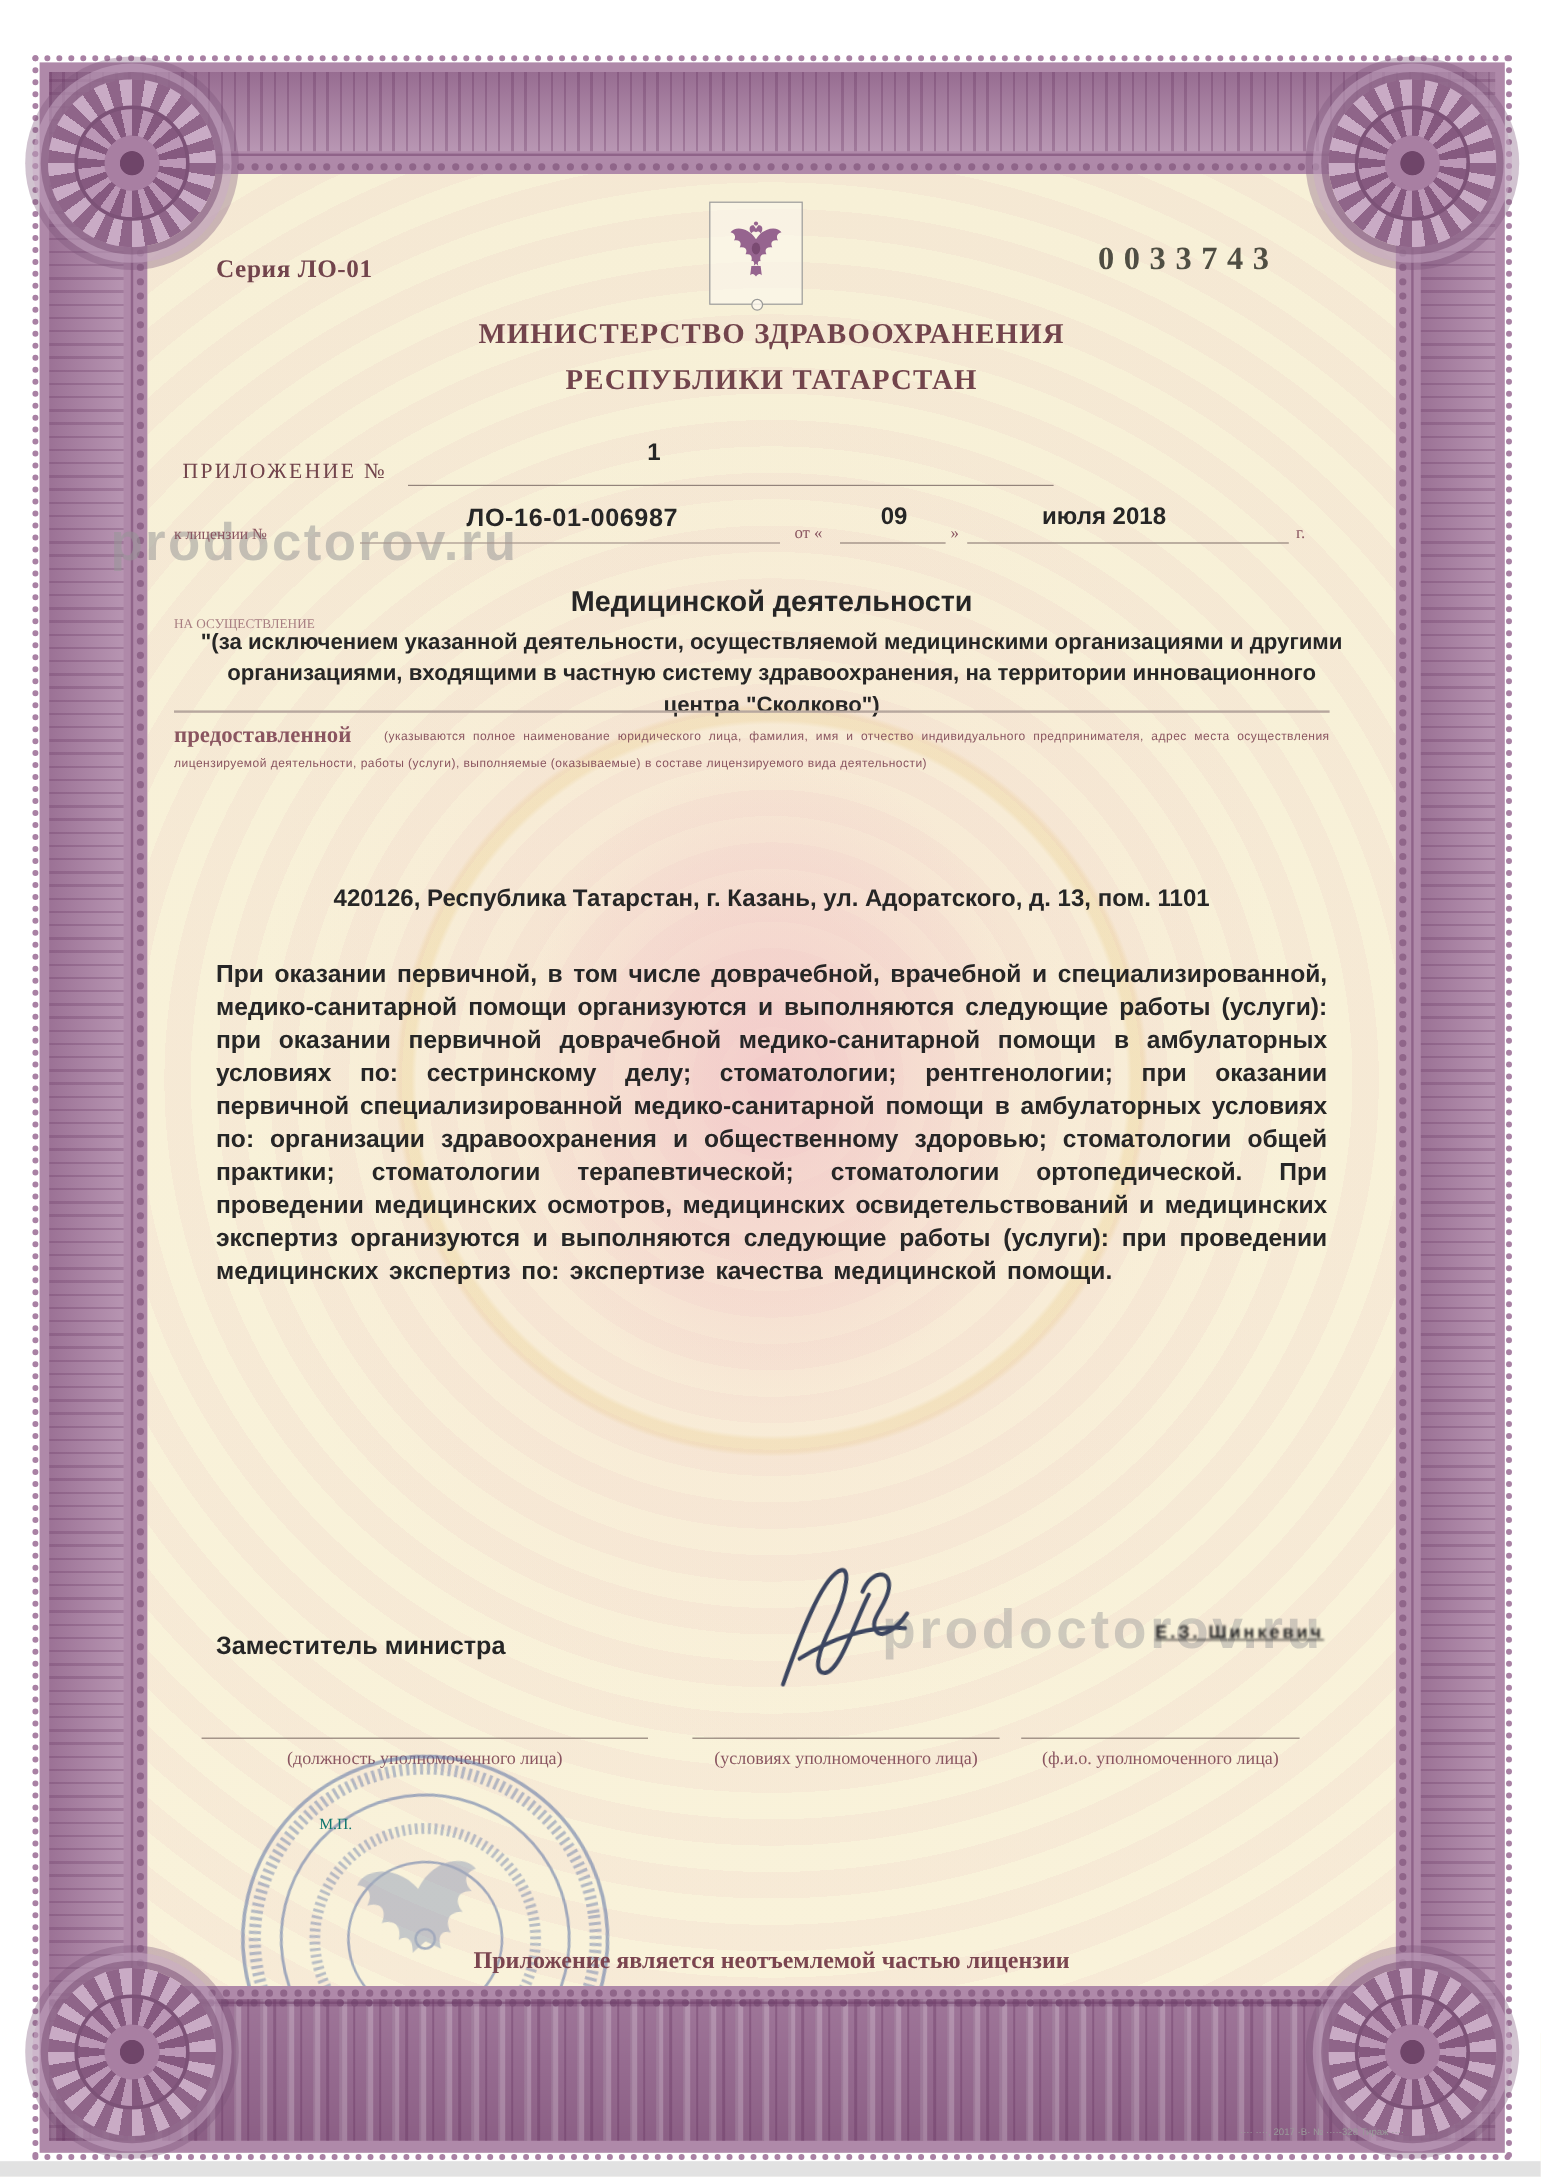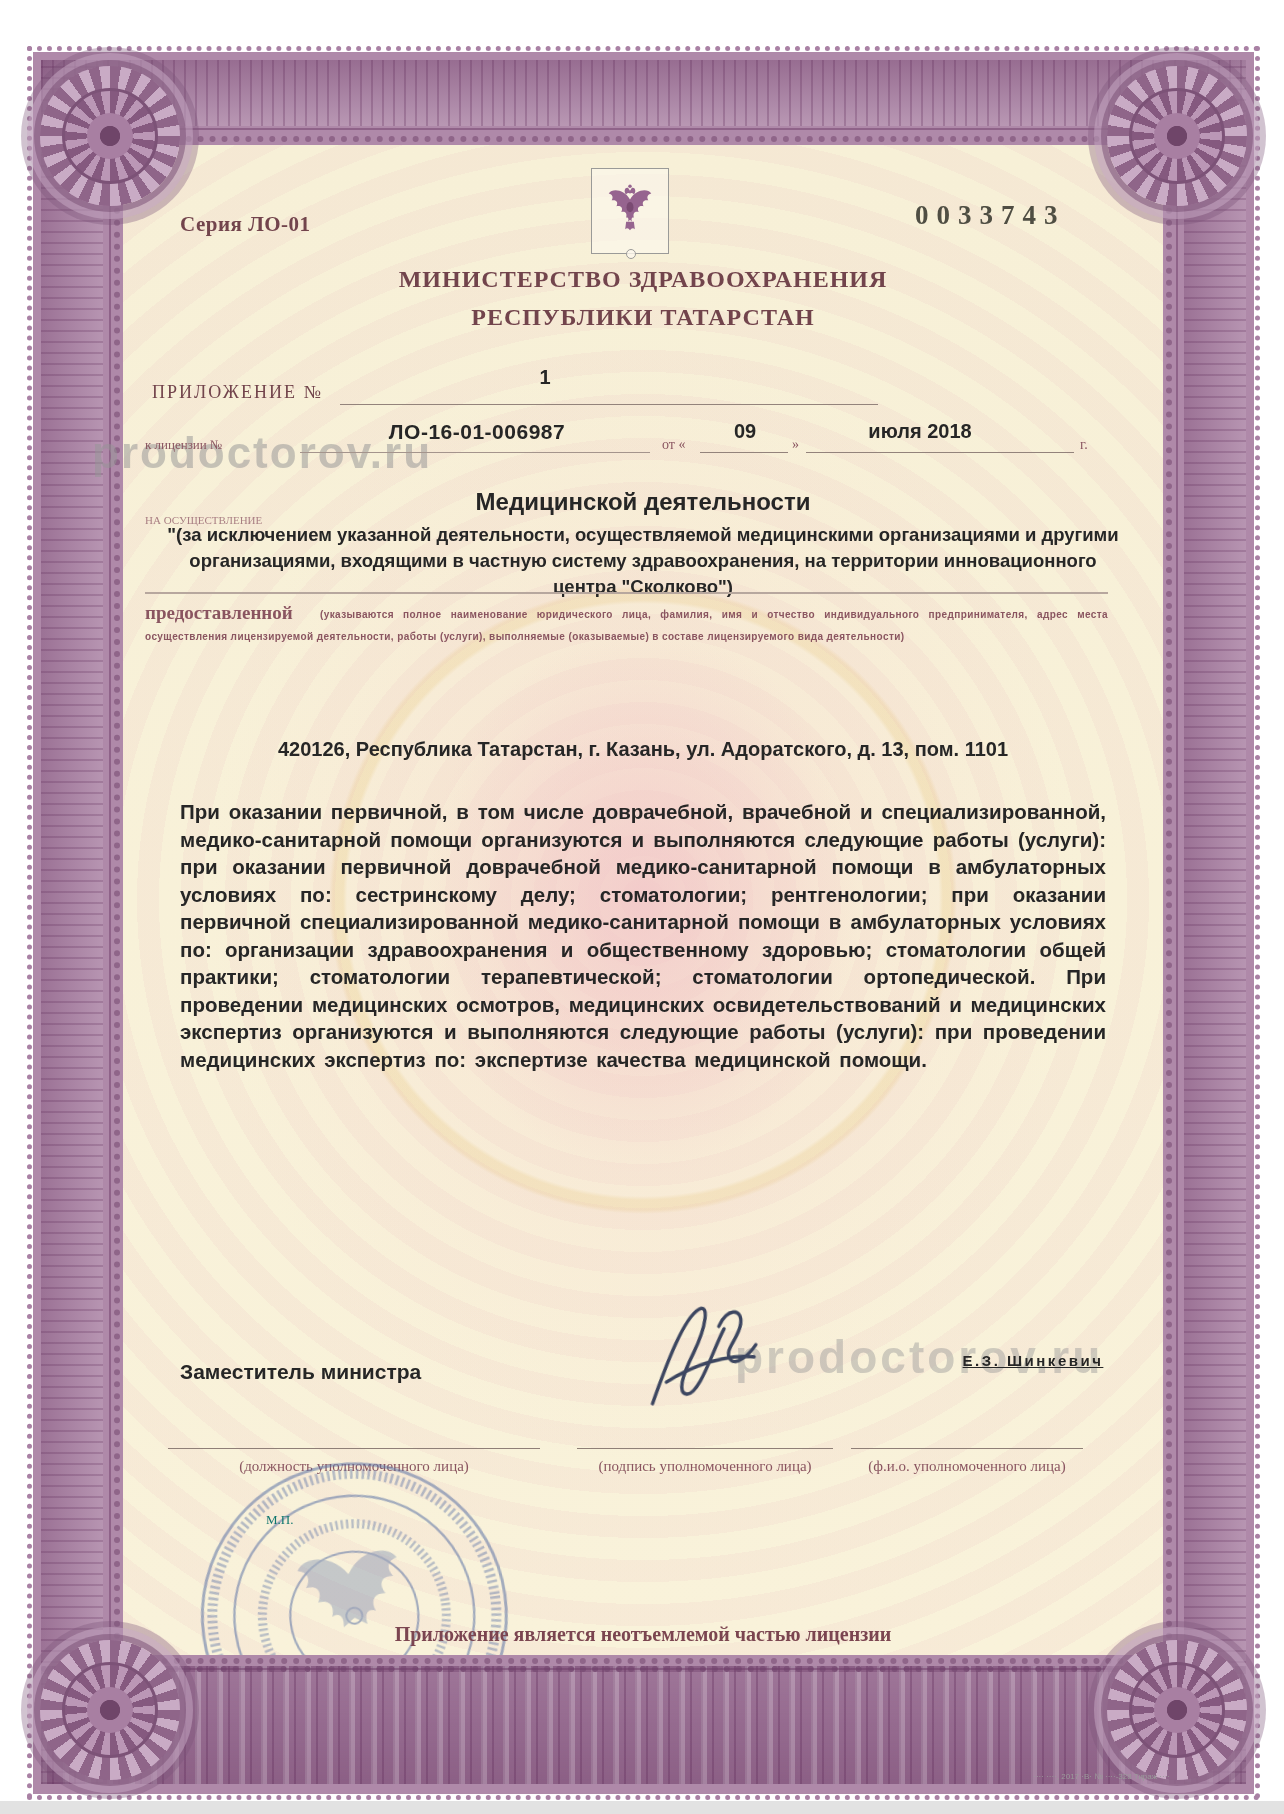--- a/index.html
+++ b/index.html
@@ -147,21 +147,21 @@
   <div class="line" style="left:806px;top:452px;width:268px;"></div>
   <div class="abs serif softer" style="left:1080px;top:437px;font-size:14px;color:#8a5560;">г.</div>
 
   <div class="abs filled center soft" style="left:163px;top:478px;width:960px;font-size:24px;">Медицинской деятельности</div>
   <div class="abs serif" style="left:145px;top:514px;font-size:11px;color:#9b6b74;opacity:.85;filter:blur(.5px);z-index:3;">НА ОСУЩЕСТВЛЕНИЕ</div>
   <div class="abs filled center soft" style="left:163px;top:512px;width:960px;font-size:18.5px;line-height:26px;">"(за исключением указанной деятельности, осуществляемой медицинскими организациями и другими организациями, входящими в частную систему здравоохранения, на территории инновационного центра "Сколково")</div>
 
   <div class="line" style="left:145px;top:592px;width:963px;border-bottom:2px solid #b7a79e;"></div>
 
   <div class="abs serif" style="left:145px;top:602px;font-size:19px;font-weight:bold;color:#8a5560;filter:blur(.45px);">предоставленной</div>
-  <div class="abs fineprint" style="left:145px;top:604px;width:963px;text-indent:175px;font-weight:bold;">(указываются полное наименование юридического лица, фамилия, имя и отчество индивидуального предпринимателя, адрес места осуществления лицензируемой деятельности, работы (услуги), выполняемые (оказываемые) в составе лицензируемого вида деятельности)</div>
+  <div class="abs fineprint" style="left:145px;top:604px;width:963px;text-indent:175px;">(указываются полное наименование юридического лица, фамилия, имя и отчество индивидуального предпринимателя, адрес места осуществления лицензируемой деятельности, работы (услуги), выполняемые (оказываемые) в составе лицензируемого вида деятельности)</div>
 
   <div class="abs filled center soft" style="left:143px;top:728px;width:1000px;font-size:20px;">420126, Республика Татарстан, г. Казань, ул. Адоратского, д. 13, пом. 1101</div>
 
   <div class="abs filled soft" style="left:180px;top:798px;width:926px;font-size:20.5px;line-height:27.5px;text-align:justify;word-spacing:3px;">При оказании первичной, в том числе доврачебной, врачебной и специализированной, медико-санитарной помощи организуются и выполняются следующие работы (услуги): при оказании первичной доврачебной медико-санитарной помощи в амбулаторных условиях по: сестринскому делу; стоматологии; рентгенологии; при оказании первичной специализированной медико-санитарной помощи в амбулаторных условиях по: организации здравоохранения и общественному здоровью; стоматологии общей практики; стоматологии терапевтической; стоматологии ортопедической. При проведении медицинских осмотров, медицинских освидетельствований и медицинских экспертиз организуются и выполняются следующие работы (услуги): при проведении медицинских экспертиз по: экспертизе качества медицинской помощи.</div>
 
   <div class="abs filled soft" style="left:180px;top:1360px;font-size:21px;">Заместитель министра</div>
 
   <div class="abs" style="left:630px;top:1298px;width:150px;height:120px;transform:rotate(-6deg);z-index:5;">
     <svg width="150" height="120" viewBox="0 0 150 120" style="filter:blur(.3px);">
       <g fill="none" stroke="#3c4660" stroke-width="3.4" stroke-linecap="round">
@@ -172,21 +172,21 @@
     </svg>
   </div>
 
   <div class="abs filled" style="left:948px;top:1352px;width:170px;font-size:15px;letter-spacing:2.5px;filter:blur(.7px);text-align:center;text-decoration:underline;">Е.З. Шинкевич</div>
 
   <div class="line" style="left:168px;top:1448px;width:372px;border-bottom-color:#8f7f77;"></div>
   <div class="line" style="left:577px;top:1448px;width:256px;border-bottom-color:#8f7f77;"></div>
   <div class="line" style="left:851px;top:1448px;width:232px;border-bottom-color:#8f7f77;"></div>
 
   <div class="cap serif" style="left:168px;top:1458px;width:372px;">(должность уполномоченного лица)</div>
-  <div class="cap serif" style="left:577px;top:1458px;width:256px;">(подпись уполномоченного лица)</div>
+  <div class="cap serif" style="left:577px;top:1458px;width:256px;">(условиях уполномоченного лица)</div>
   <div class="cap serif" style="left:851px;top:1458px;width:232px;">(ф.и.о. уполномоченного лица)</div>
 
   <div class="abs serif soft" style="left:266px;top:1512px;font-size:13px;color:#0f766e;z-index:6;">М.П.</div>
 
   <div class="seal-wrap">
     <svg width="330" height="330" viewBox="0 0 330 330" style="opacity:.55;transform:rotate(-8deg);filter:blur(.5px);">
       <g fill="none" stroke="#5c73a6">
         <circle cx="160" cy="160" r="152" stroke-width="3"></circle>
         <circle cx="160" cy="160" r="142" stroke-width="10" stroke-dasharray="2.6 3.2" opacity=".8"></circle>
         <circle cx="160" cy="160" r="120" stroke-width="2.4"></circle>

